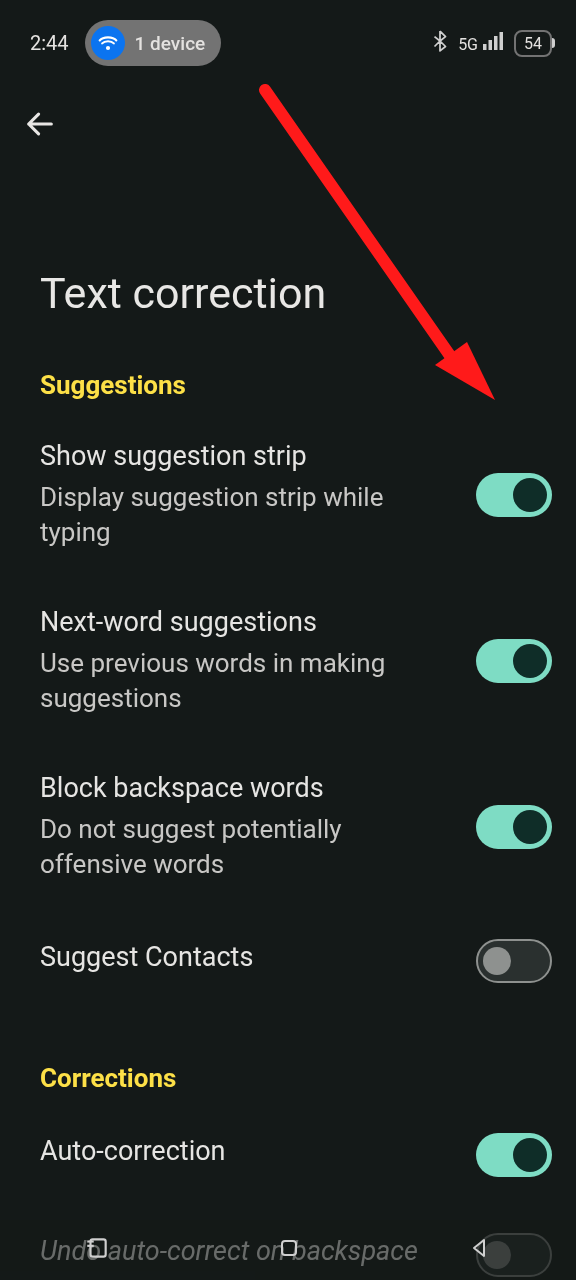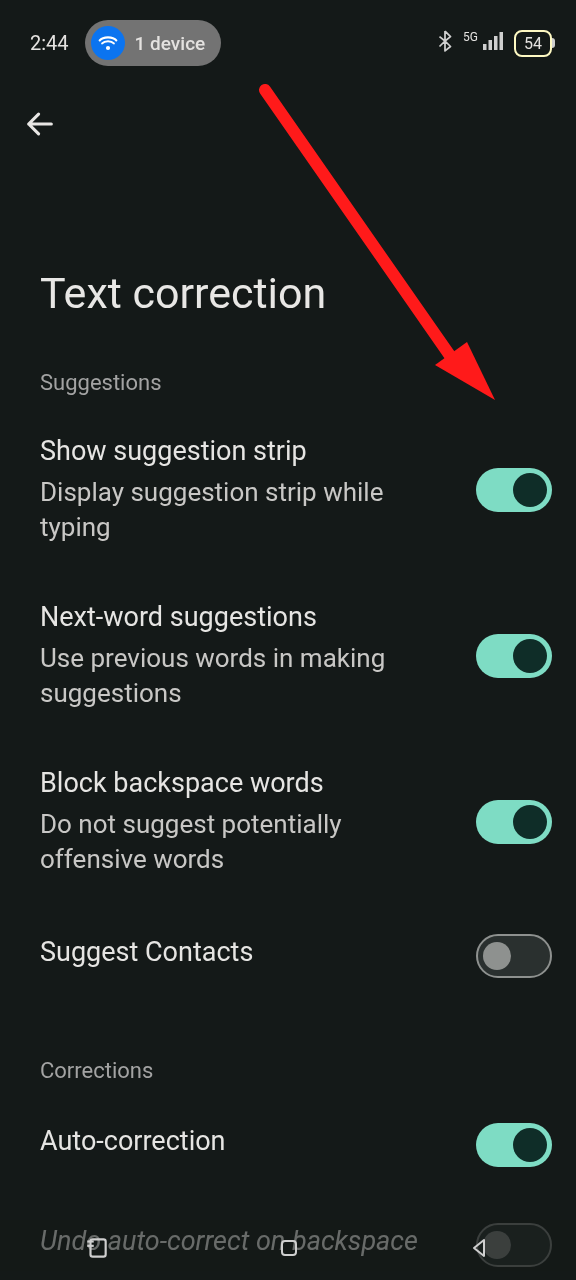--- a/index.html
+++ b/index.html
@@ -37,21 +37,21 @@
   .wifi-circle {
     width: 34px; height: 34px;
     background: #0b74f0;
     border-radius: 50%;
     display: flex;
     align-items: center;
     justify-content: center;
   }
   .device-chip-label { font-size: 19px; font-weight: 500; color: #e4e2e0; }
   .battery-box {
-    border: 2px solid #fef9c3;
+    border: 2px solid #737373;
     border-radius: 8px;
     padding: 2px 8px;
     font-size: 16px;
     position: relative;
   }
   .battery-box::after {
     content: "";
     position: absolute;
     right: -5px;
     top: 6px;
@@ -70,23 +70,23 @@
   }
 
   
   .page-title {
     font-size: 43px;
     font-weight: 400;
     color: #e8e7e5;
     padding: 120px 40px 0 40px;
   }
   .section-header {
-    font-size: 22px;
-    font-weight: 400;
-    color: #a3a3a3;
+    font-size: 26px;
+    font-weight: 700;
+    color: #fde047;
     padding: 52px 40px 12px 40px;
   }
 
   
   .settings-row {
     display: flex;
     align-items: center;
     justify-content: flex-end;
     padding: 28px 24px 28px 40px;
     gap: 36px;
@@ -172,21 +172,21 @@
       </span>
       <span class="device-chip-label">1 device</span>
     </div>
   </div>
   <div class="status-right">
     <span>
       <svg width="16" height="22" viewBox="0 0 12 20" fill="none">
         <path d="M6 1 L11 6 L6 10 L6 1 M6 10 L11 15 L6 19 L6 10 M1 6 L6 10 M1 15 L6 10" stroke="#cfcfcf" stroke-width="1.6" stroke-linejoin="round"></path>
       </svg>
     </span>
-    <span style="font-size:12px; line-height:10px; align-self:flex-start; margin-top:2px;">5G</span>
+    <span style="font-size:16px; line-height:10px; align-self:flex-start; margin-top:10px;">5G</span>
     <span style="margin-left:-6px;">
       <svg width="22" height="20" viewBox="0 0 22 20">
         <rect x="1" y="13" width="3.5" height="6" fill="#cfcfcf"></rect>
         <rect x="6.5" y="9" width="3.5" height="10" fill="#cfcfcf"></rect>
         <rect x="12" y="5" width="3.5" height="14" fill="#cfcfcf"></rect>
         <rect x="17.5" y="1" width="3.5" height="18" fill="#cfcfcf"></rect>
       </svg>
     </span>
     <span class="battery-box">54</span>
   </div>

